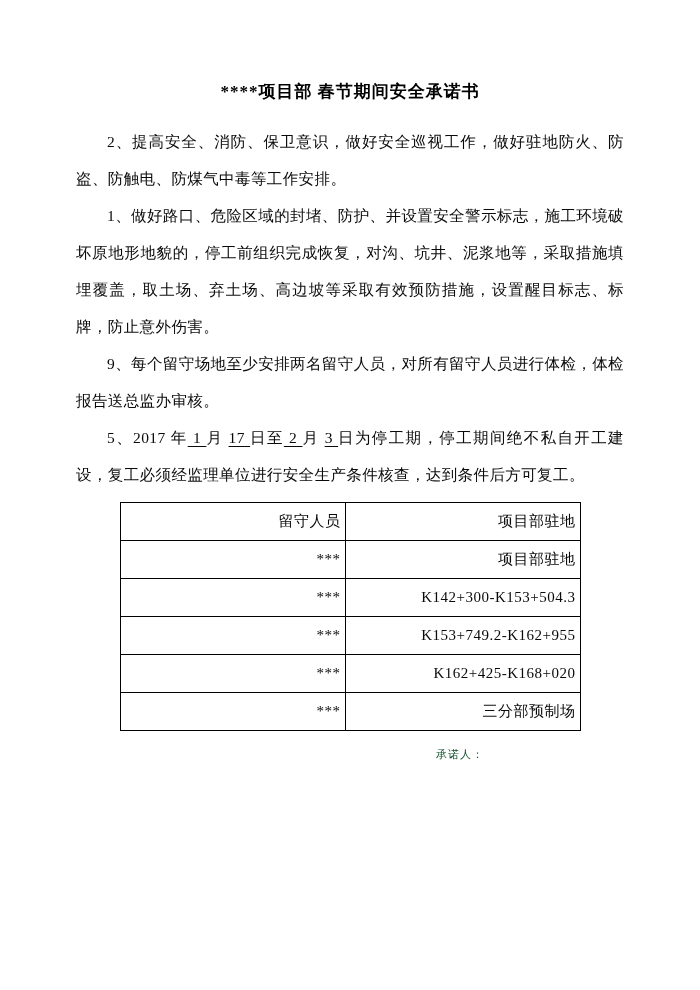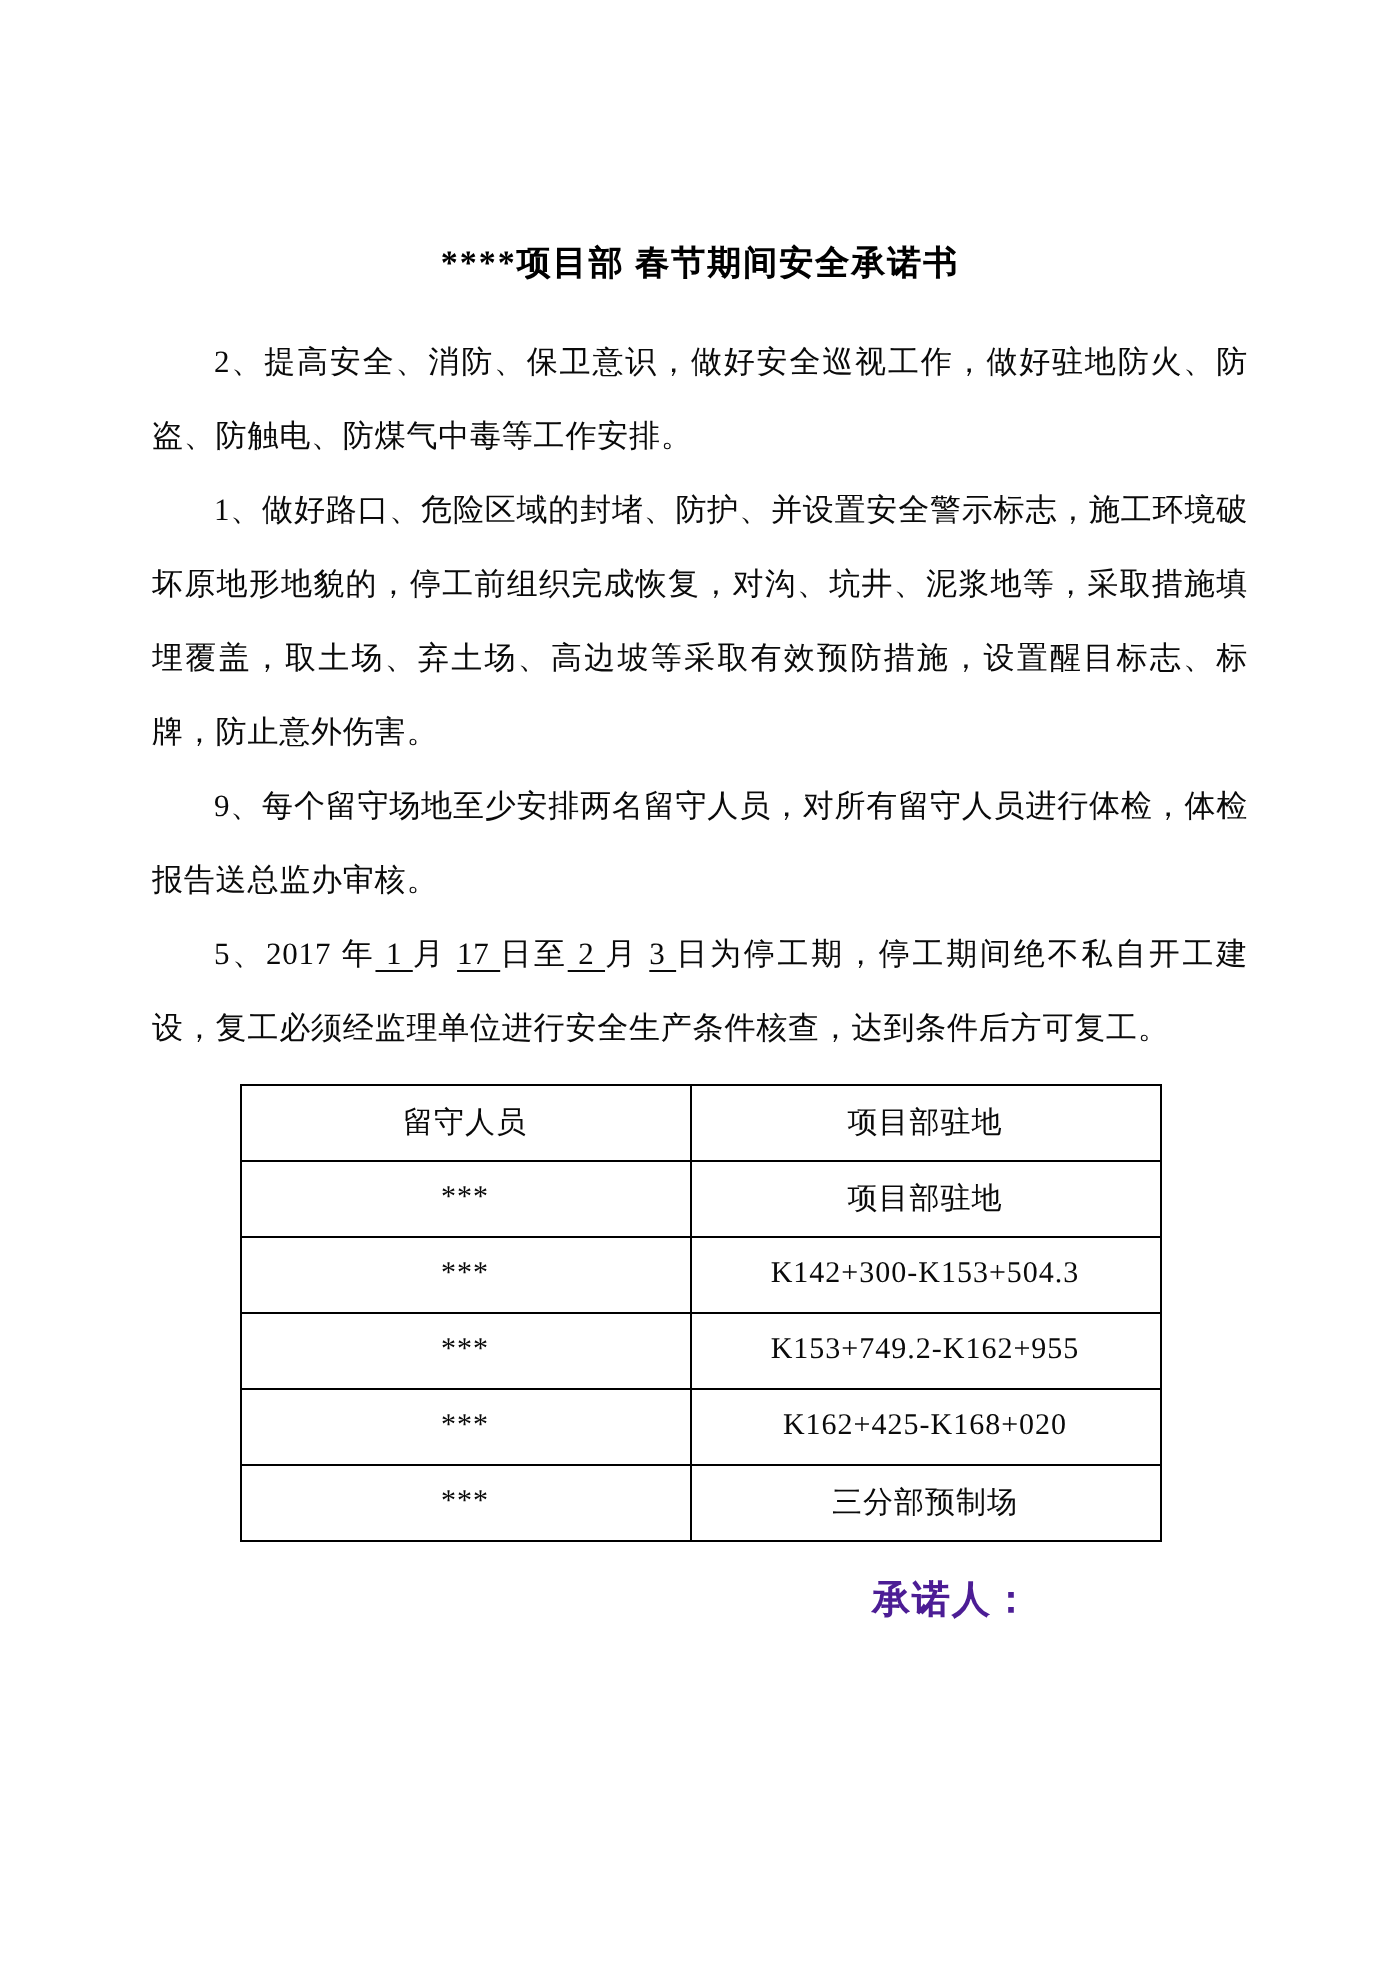--- a/index.html
+++ b/index.html
@@ -9,21 +9,20 @@
     height: 990px;
     font-family: "Liberation Serif", "DejaVu Serif", serif;
     color: #000000;
     overflow: hidden;
   }
   .page {
     width: 700px;
     height: 704px;
     padding: 80px 76px 0 76px;
     background: #ffffff;
-    margin-top: 40px;
   }
   .title {
     text-align: center;
     font-size: 17px;
     font-weight: bold;
     letter-spacing: 1px;
     margin-bottom: 20px;
   }
   .paragraphs p.para {
     font-size: 15.5px;
@@ -42,35 +41,34 @@
     margin: 9px auto 0 auto;
     table-layout: fixed;
     width: 460px;
   }
   table.duty-table col.col1 { width: 225px; }
   table.duty-table col.col2 { width: 235px; }
   table.duty-table th,
   table.duty-table td {
     border: 1px solid #000000;
     height: 38px;
-    text-align: center;
+    text-align: right;
     vertical-align: middle;
     font-size: 15px;
     font-weight: normal;
     letter-spacing: 0.5px;
     color: #0a0a0a;
     padding: 4px 4px;
   }
   .signature {
     margin-top: 16px;
     padding-left: 360px;
-    font-size: 19px;
+    font-size: 11px;
     letter-spacing: 1px;
-    color: #4c1d95;
-    font-weight: bold;
+    color: #14532d;
   }
 </style>
 </head>
 <body>
 
 <div class="page">
   <h1 class="title">****项目部 春节期间安全承诺书</h1>
 
   <div class="paragraphs">
       <p class="para"><span class="">2、提高安全、消防、保卫意识，做好安全巡视工作，做好驻地防火、防盗、防触电、防煤气中毒等工作安排。</span></p>

